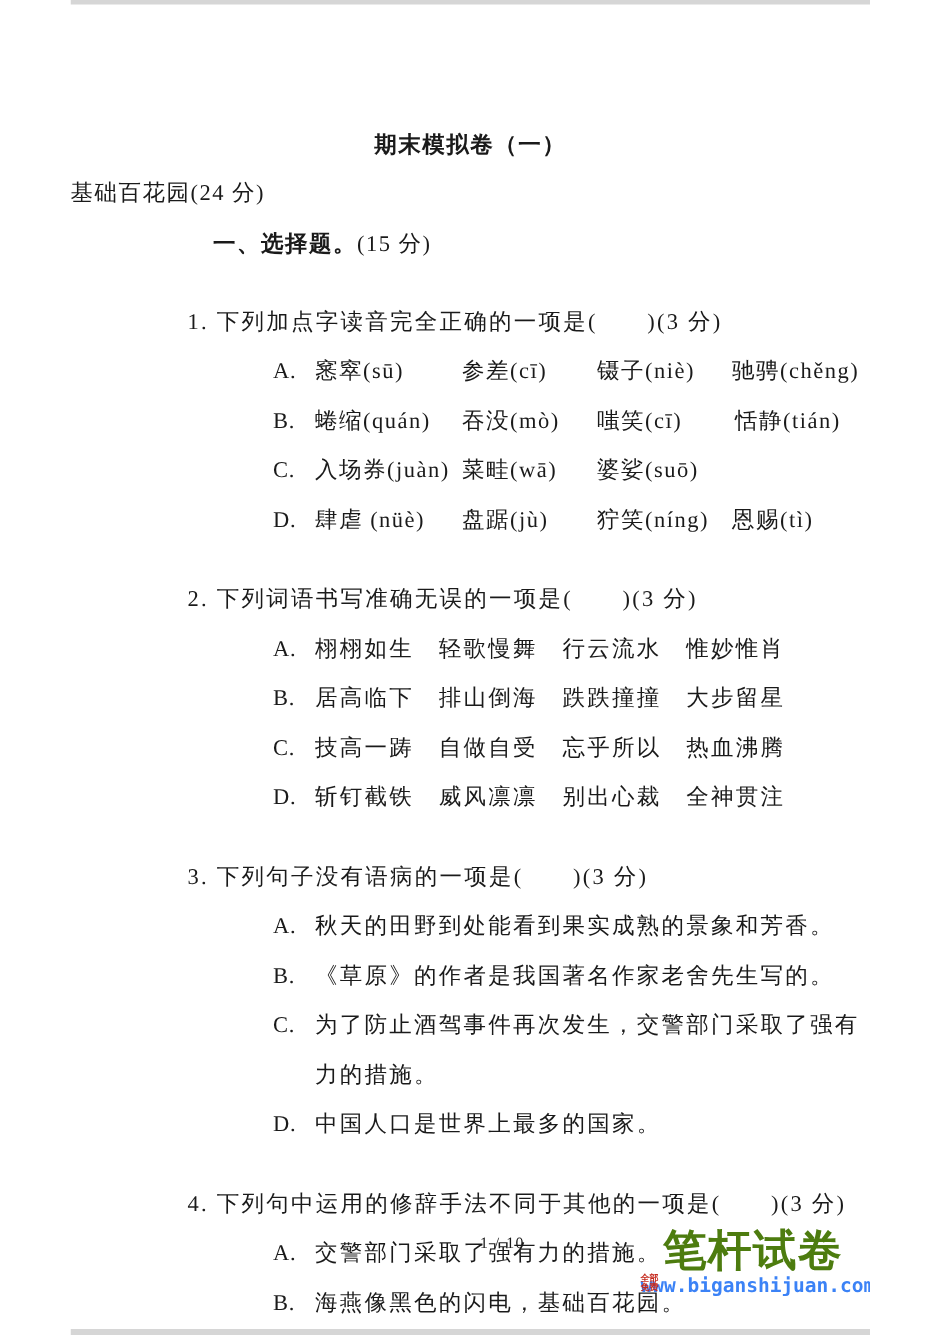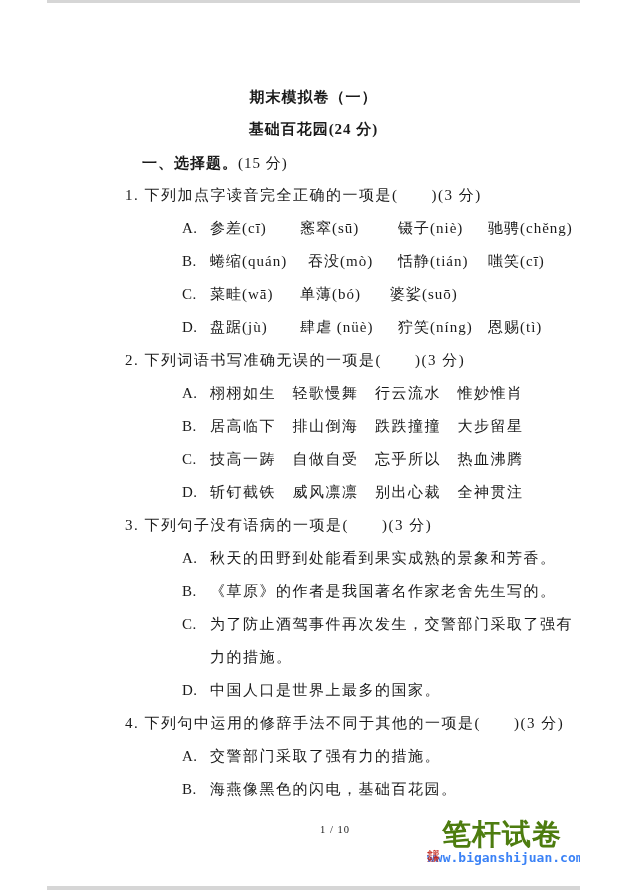--- a/index.html
+++ b/index.html
@@ -22,30 +22,30 @@
   .content { padding-top: 80px; }
   .line { height: 33px; line-height: 33px; }
 
   .title {
     text-align: center;
     font-family: "Liberation Sans", "DejaVu Sans", sans-serif;
     font-weight: bold;
     font-size: 15px;
     letter-spacing: 1px;
   }
-  .subtitle { text-align: center; letter-spacing: 1px; font-weight: bold; }
+  .subtitle { letter-spacing: 1px; }
   .section { padding-left: 95px; }
   .sec-label {
     font-family: "Liberation Sans", "DejaVu Sans", sans-serif;
     font-weight: bold;
     letter-spacing: 1px;
   }
   .sec-score { letter-spacing: 1px; }
 
-  .stem { padding-left: 78px; letter-spacing: 1.5px; }
+  .stem { padding-left: 78px; letter-spacing: 1.5px; margin-top: 20px; }
   .opt { padding-left: 135px; display: flex; align-items: flex-start; }
   .opt-label { width: 28px; flex: 0 0 28px; line-height: 33px; letter-spacing: 0.5px; }
   .opt-text { display: inline-block; max-width: 402px; line-height: 33px; letter-spacing: 1.5px; }
   .col { display: inline-block; line-height: 33px; letter-spacing: 1px; }
   .c0 { width: 98px; } .c1 { width: 90px; } .c2 { width: 90px; } .c3 { flex: 1; }
 
   .page-num {
     position: absolute;
     top: 824px; left: 258px; width: 60px;
     text-align: center;
@@ -92,42 +92,42 @@
   <div class="edge top"></div>
 
   <div class="content">
     <div class="line title">期末模拟卷（一）</div>
     <div class="line subtitle">基础百花园(24 分)</div>
     <div class="line section"><span class="sec-label">一、选择题。</span><span class="sec-score">(15 分)</span></div>
     <div id="questions">
         <div class="line stem">1. 下列加点字读音完全正确的一项是(　　)(3 分)</div>
         <div class="opt">
           <span class="opt-label">A.</span>
+          <span class="col c0">窸窣(sū)</span>
           <span class="col c1">参差(cī)</span>
-          <span class="col c0">窸窣(sū)</span>
           <span class="col c2">镊子(niè)</span>
           <span class="col c3">驰骋(chěng)</span>
         </div>
         <div class="opt">
           <span class="opt-label">B.</span>
           <span class="col c0">蜷缩(quán)</span>
           <span class="col c1">吞没(mò)</span>
+          <span class="col c3">嗤笑(cī)</span>
           <span class="col c2">恬静(tián)</span>
-          <span class="col c3">嗤笑(cī)</span>
         </div>
         <div class="opt">
           <span class="opt-label">C.</span>
+          <span class="col c0">入场券(juàn)</span>
           <span class="col c1">菜畦(wā)</span>
-          <span class="col c2">单薄(bó)</span>
           <span class="col c3">婆娑(suō)</span>
         </div>
         <div class="opt">
           <span class="opt-label">D.</span>
+          <span class="col c0">肆虐 (nüè)</span>
           <span class="col c1">盘踞(jù)</span>
-          <span class="col c0">肆虐 (nüè)</span>
           <span class="col c2">狞笑(níng)</span>
           <span class="col c3">恩赐(tì)</span>
         </div>
         <div class="line stem">2. 下列词语书写准确无误的一项是(　　)(3 分)</div>
         <div class="opt">
           <span class="opt-label">A.</span>
           <span class="opt-text">栩栩如生　轻歌慢舞　行云流水　惟妙惟肖</span>
         </div>
         <div class="opt">
           <span class="opt-label">B.</span>

